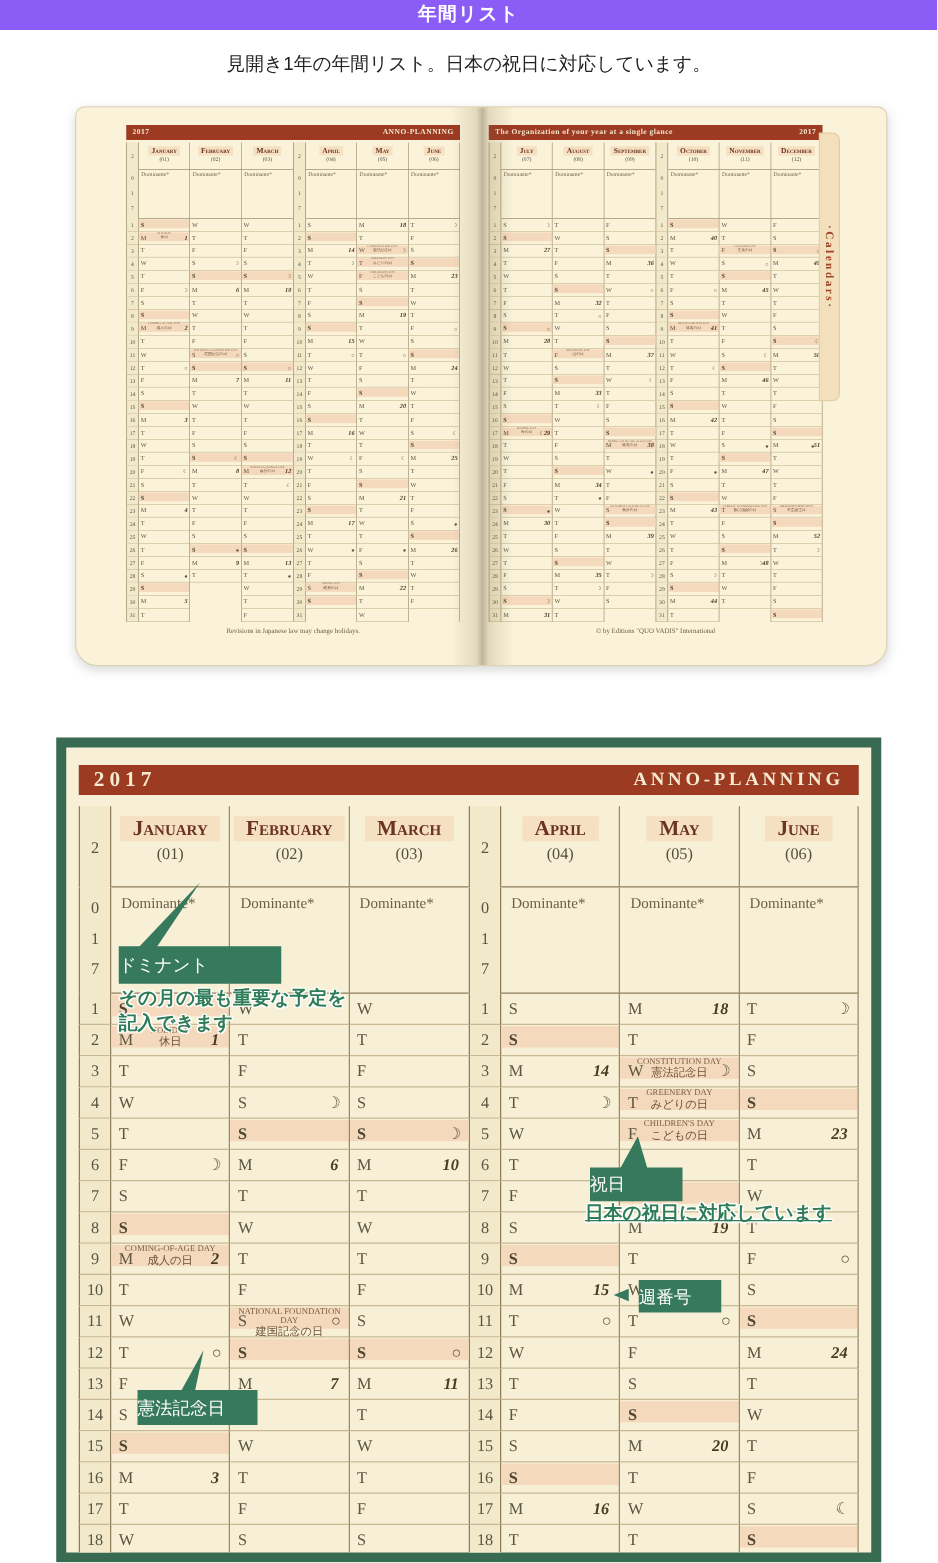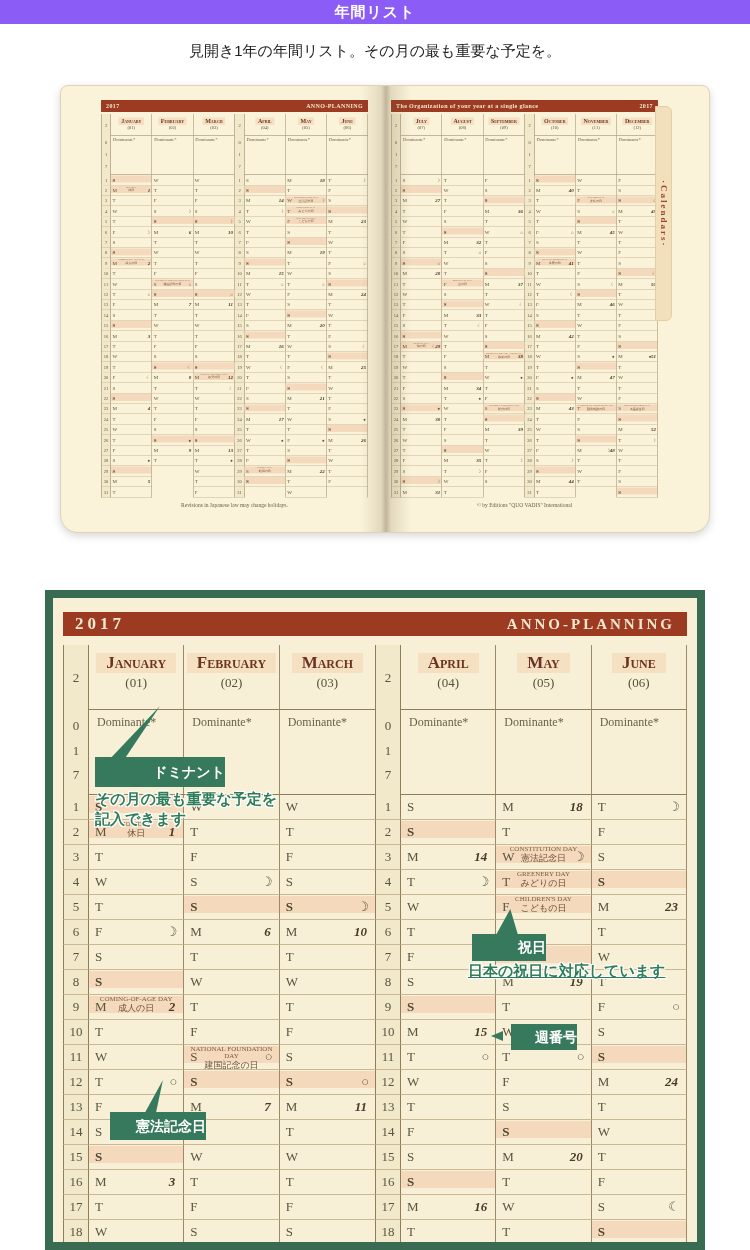--- a/index.html
+++ b/index.html
@@ -86,39 +86,39 @@
   .mini .dcell{font-size:9px;padding:2px 0 0 4px;}
   .mini .lt{font-size:10px;left:3px;}
   .mini .rt{font-size:10px;right:3px;}
   .mini .mn{font-size:9px;right:3px;}
   .mini .mn.sh{right:12px;}
   .mini .hol{top:0;}
   .mini .he{font-size:5px;}
   .mini .hj{font-size:6px;}
 
   
-  .cbox{position:absolute;background:#37795c;color:#fff;font-weight:bold;font-size:14px;
-        text-align:right;z-index:5;}
+  .cbox{position:absolute;background:#37795c;color:#fff;font-weight:normal;font-size:14px;
+        text-align:left;z-index:5;}
   .cptr{position:absolute;background:#37795c;z-index:5;}
   .cdesc{position:absolute;color:#2e7d58;font-weight:bold;font-size:15px;line-height:20px;
          white-space:pre-line;z-index:5;
          text-shadow:-1px -1px 0 #fff,1px -1px 0 #fff,-1px 1px 0 #fff,1px 1px 0 #fff,0 0 3px #fff;}
   .arrow-left{position:absolute;width:0;height:0;border-top:5px solid transparent;
               border-bottom:5px solid transparent;border-right:12px solid #37795c;z-index:5;}
 </style>
 </head>
 <body>
 
 <div class="page">
 
   <div class="banner">
     <span>年間リスト</span>
   </div>
 
-  <div class="subtitle">見開き1年の年間リスト。その月の最も重要な予定を。</div>
+  <div class="subtitle">見開き1年の年間リスト。日本の祝日に対応しています。</div>
 
   <div class="book">
     <div class="pg pg-left">
       <div class="minibar">
         <span>2017</span>
         <span>ANNO-PLANNING</span>
       </div>
       <div class="miniscale">
         <div class="cal mini" id="mini-left" style="grid-template-columns: 20px repeat(3, 1fr) 20px repeat(3, 1fr); grid-template-rows: 44px 78px repeat(31, 20.8px);">
             <div class="ncol">2</div>

